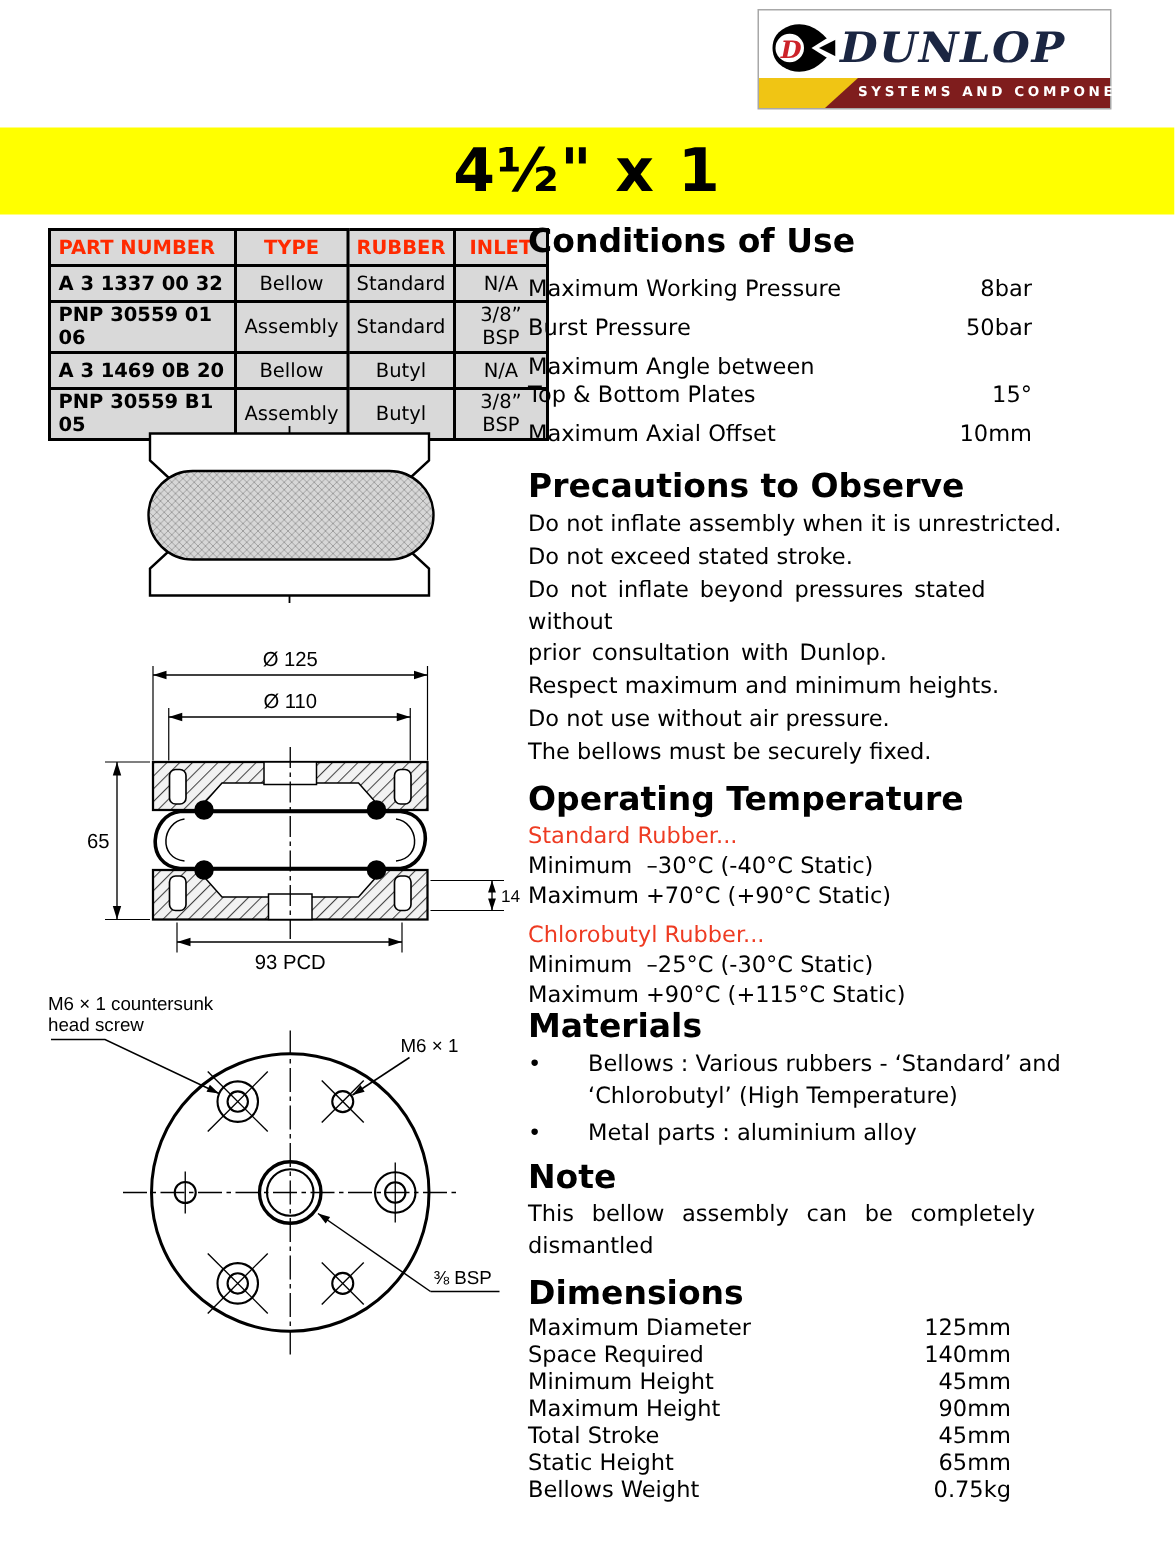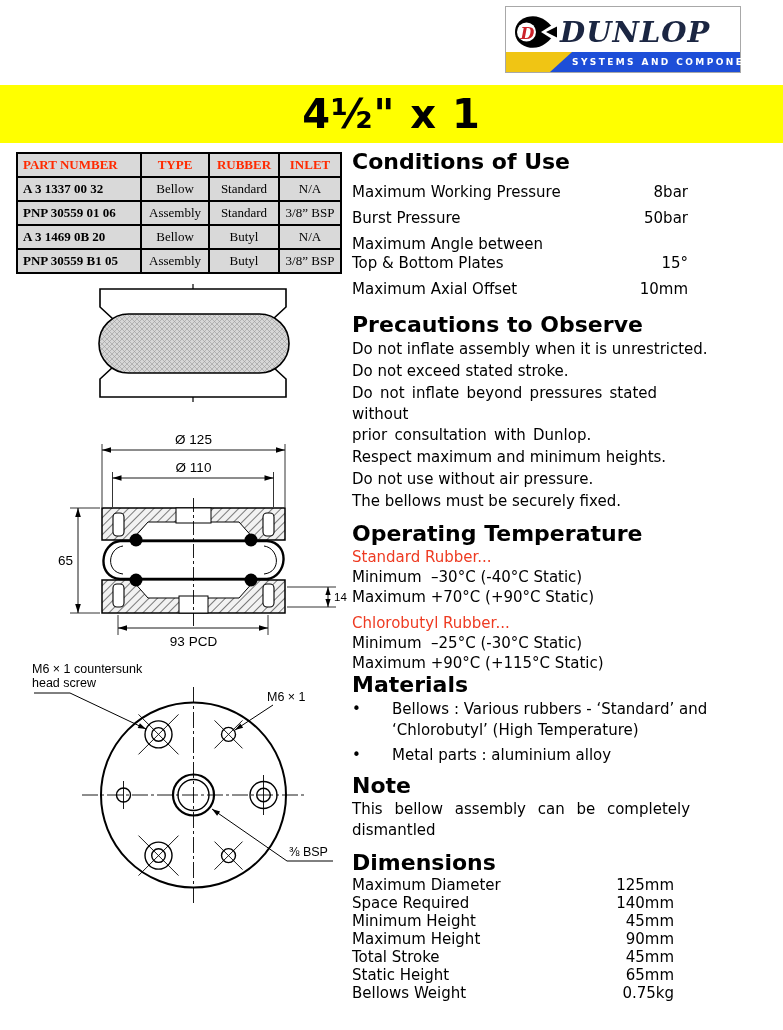--- a/index.html
+++ b/index.html
@@ -6,31 +6,31 @@
   body{
     width:783px;height:1030px;position:relative;background:#fff;
     font-family:"DejaVu Sans",sans-serif;color:#000;overflow:hidden;
   }
   
   .logo-box{position:absolute;left:505px;top:6px;width:236px;height:67px;
     border:1px solid #a8a8a8;background:#fff;box-sizing:border-box;}
   .logo-top{display:flex;align-items:center;height:45px;padding:2px 4px 0 7px;}
   .logo-word{font-family:"DejaVu Serif",serif;font-style:italic;font-weight:bold;
     font-size:29px;letter-spacing:1px;color:#1b2642;margin-left:3px;transform:scaleY(.96);}
-  .logo-strip{position:absolute;left:0;right:0;bottom:0;height:20px;background:#1d4ed8;}
+  .logo-strip{position:absolute;left:0;right:0;bottom:0;height:20px;background:#7f1d1d;}
   .logo-wedge{position:absolute;left:0;top:0;width:70px;height:20px;background:#f0c514;
     clip-path:polygon(0 0,66px 0,44px 100%,0 100%);}
   .logo-tagline{position:absolute;left:66px;right:4px;top:0;height:20px;line-height:20px;
     color:#fff;font-size:9px;font-weight:bold;letter-spacing:2.4px;text-align:center;white-space:nowrap;}
   
   .banner{position:absolute;left:0;top:85px;width:783px;height:58px;background:#ffff00;
     display:flex;align-items:center;justify-content:center;}
   .banner-title{font-size:40px;font-weight:bold;letter-spacing:1px;}
   
-  .parts-table{position:absolute;left:16px;top:152px;border-collapse:collapse;font-family:Liberation Serif, serif;}
+  .parts-table{position:absolute;left:32px;top:152px;border-collapse:collapse;}
   .parts-table th,.parts-table td{
     border:2px solid #000;background:#d9d9d9;font-size:13px;height:20px;
     text-align:center;padding:1px 5px;}
   .parts-table th{color:#ff2a00;}
   .parts-table th.col-part,.parts-table td.col-part{text-align:left;font-weight:bold;width:112px;}
   .parts-table .col-type{width:56px;}
   .parts-table .col-rubber{width:58px;}
   .parts-table .col-inlet{width:50px;}
   
   .drawing{position:absolute;}

